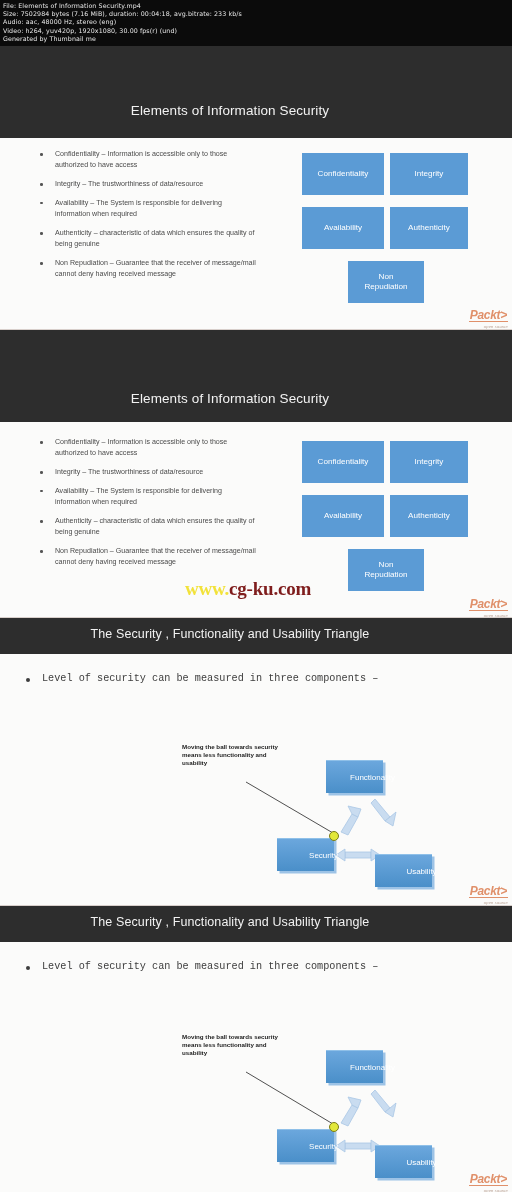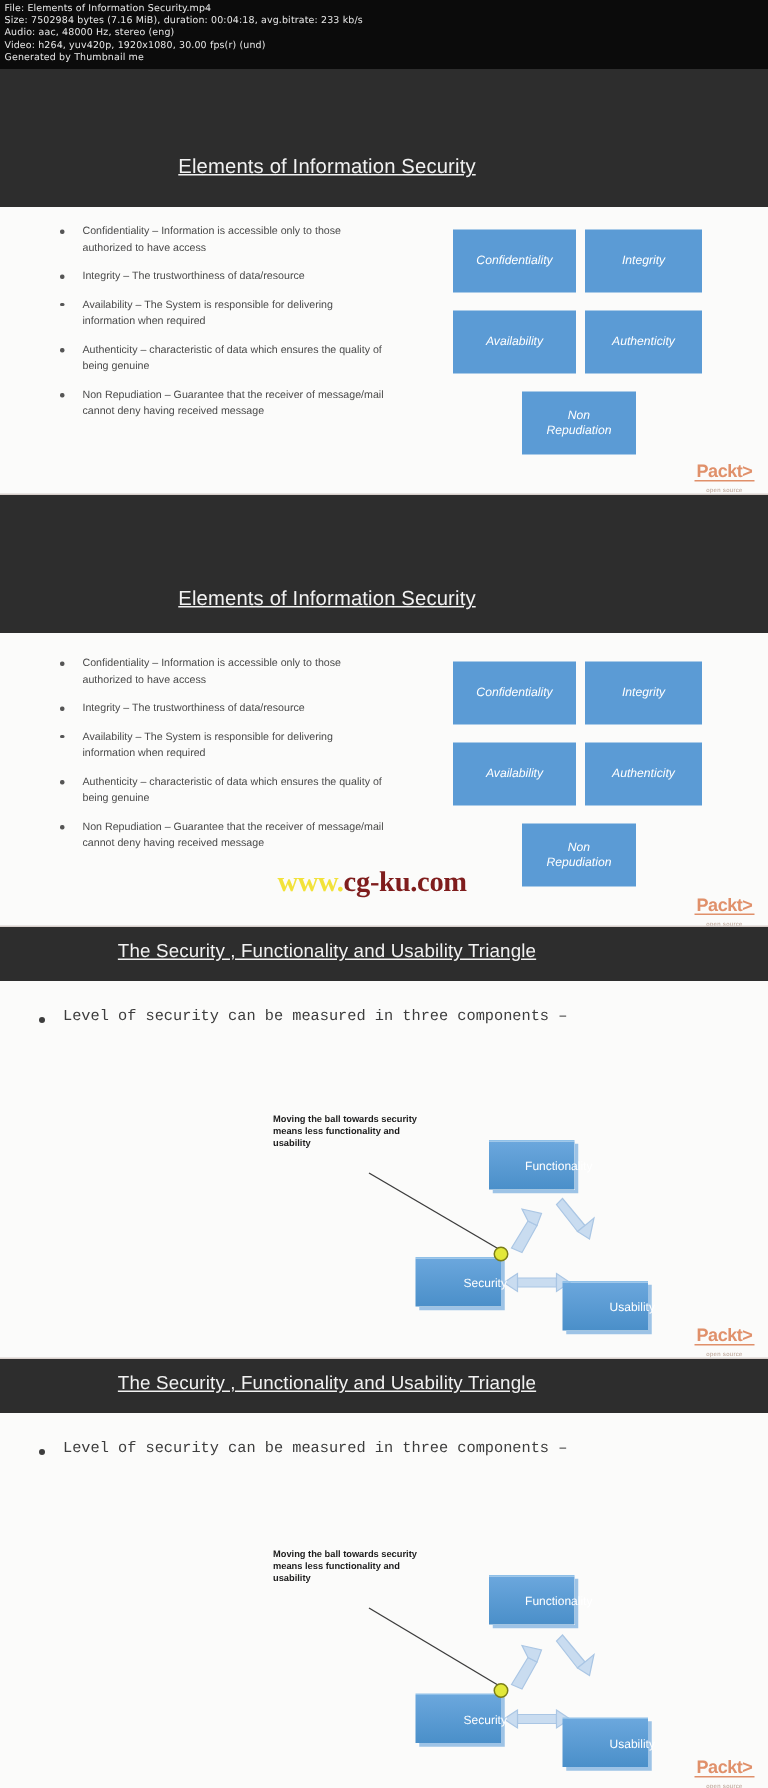--- a/index.html
+++ b/index.html
@@ -34,28 +34,27 @@
 
   
   .band {
     position: absolute;
     left: 0;
     width: 512px;
     background: #2d2d2d;
   }
   .band-title {
     position: absolute;
-    left: 0;
+    left: 12px;
     width: 436px;
     text-align: center;
     color: #f2f2f2;
     font-size: 13.5px;
     font-weight: 400;
     letter-spacing: 0.1px;
-    text-decoration: underline;
   }
   .slide-body {
     position: absolute;
     left: 0;
     width: 512px;
     background: #fbfbfa;
   }
 
   
   .bullets {
@@ -104,21 +103,20 @@
     position: absolute;
     background: #5b9bd5;
     color: #ffffff;
     font-size: 8.1px;
     display: flex;
     align-items: center;
     justify-content: center;
     text-align: center;
     line-height: 10px;
     box-sizing: border-box;
-    font-style: italic;
   }
 
   
   .tri-wrap { position: absolute; }
   .tri-note {
     position: absolute;
     font-size: 6.2px;
     font-weight: bold;
     line-height: 8.1px;
     color: #1c1c1c;
@@ -143,21 +141,22 @@
     border-radius: 50%;
     background: #e2e83a;
     border: 1px solid #7a7d18;
     z-index: 5;
   }
 
   
   .packt {
     position: absolute;
     width: 50px;
-    text-align: center;
+    text-align: right;
+    font-style: italic;
   }
   .packt .word {
     font-size: 12px;
     font-weight: bold;
     color: #e0906a;
     letter-spacing: -0.3px;
     border-bottom: 1.3px solid #e0906a;
     display: inline-block;
     padding: 0 1px 0 1px;
     line-height: 12px;

